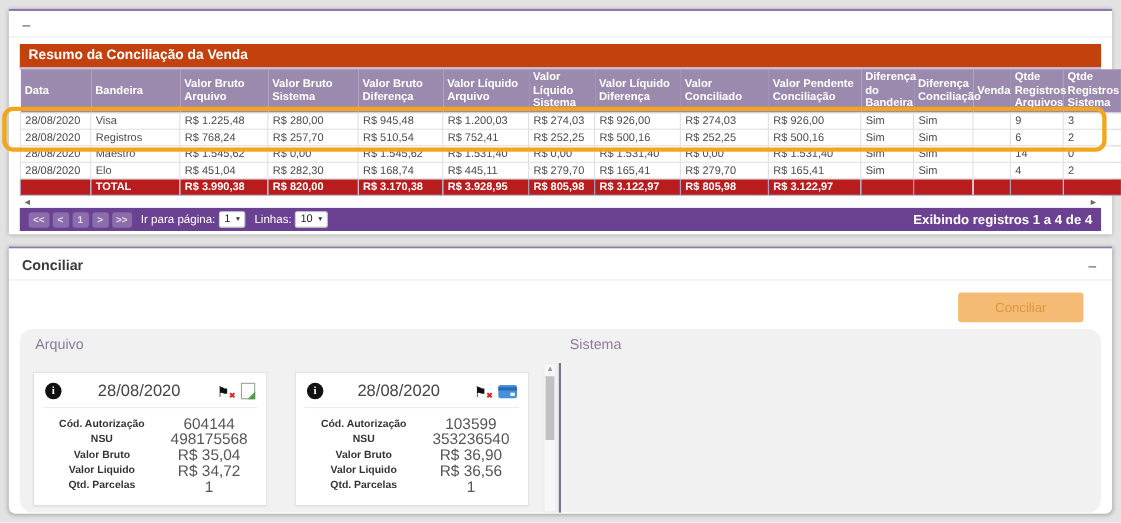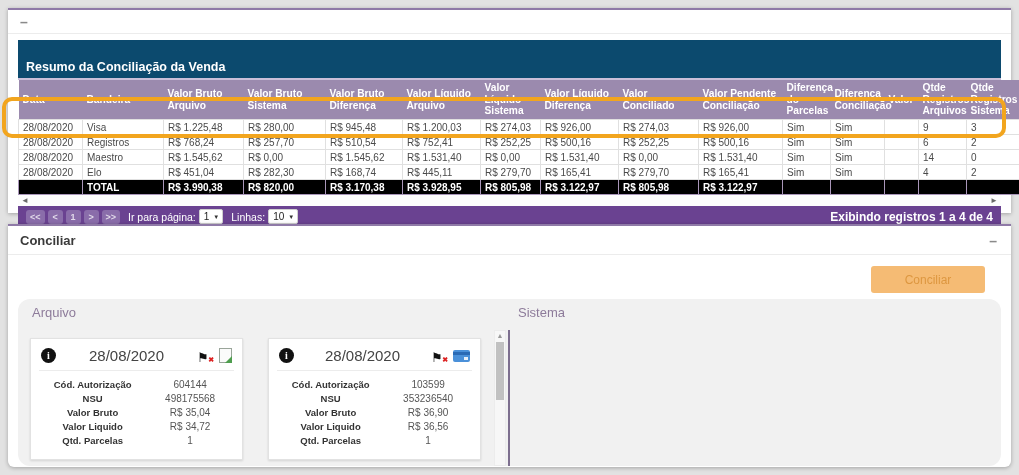--- a/index.html
+++ b/index.html
@@ -21,34 +21,34 @@
   .panel-head {
     display: flex; justify-content: space-between; align-items: center;
     padding: 7px 14px 6px 12px; border-bottom: 1px solid #ececec;
   }
   .panel-title { font-size: 13px; font-weight: bold; color: #3a3a3a; }
   .collapse { color: #8a8a8a; font-size: 14px; font-weight: bold; cursor: pointer; line-height: 10px; }
 
   
   .table-wrap { margin: 6px 10px 0 10px; }
   .table-title {
-    background: #0c4a6e; color: #fff; font-weight: bold; font-size: 12.5px;
-    padding: 20px 8px 4px; border-bottom: 2px solid #cabfd9;
+    background: #c2410c; color: #fff; font-weight: bold; font-size: 12.5px;
+    padding: 3px 8px 4px; border-bottom: 2px solid #cabfd9;
   }
   table { width: 100%; border-collapse: collapse; table-layout: fixed; }
   thead th {
     background: #9b8aae; color: #fff; font-weight: 600; font-size: 10.2px;
     text-align: left; vertical-align: middle; padding: 2px 4px; height: 36px; line-height: 1.15;
   }
   tbody td {
     font-size: 10px; color: #4a4a4a; padding: 1px 4px; height: 15px;
     border: 1px solid #e0e0e0; white-space: nowrap; overflow: hidden; background: #fff;
   }
   tr.total-row td {
-    background: #000000; color: #fff; font-weight: bold; border-color: #a996b9;
+    background: #b91c1c; color: #fff; font-weight: bold; border-color: #a996b9;
   }
   .hscroll {
     height: 11px; display: flex; justify-content: space-between; align-items: center;
     padding: 0 3px; color: #6a6a6a; font-size: 8px; background: #fdfdfd;
   }
   .pagination {
     background: #6a4291; height: 21px; display: flex; align-items: center;
     gap: 3px; padding: 0 8px; color: #fff;
   }
   .pg-btn {
@@ -115,21 +115,21 @@
     content: ""; position: absolute; right: -1px; bottom: -1px;
     border-style: solid; border-width: 0 0 7px 7px; border-color: transparent transparent #4f9e4f transparent;
   }
   .cc-icon { position: relative; width: 17px; height: 12px; background: #4a90d9; border-radius: 2px; flex: none; }
   .cc-icon::before { content: ""; position: absolute; top: 2px; left: 0; right: 0; height: 3px; background: #1d5fa0; background: #2a6ab5; }
   .cc-icon::after { content: ""; position: absolute; right: 2px; bottom: 2px; width: 4px; height: 3px; background: #e8f0fa; }
   .card-sep { border-bottom: 1px solid #ececec; margin: 0 8px; }
   .card-fields { padding: 6px 8px 0; }
   .f-row { display: grid; grid-template-columns: 55% 45%; height: 14.2px; align-items: center; }
   .f-label { font-size: 9.5px; font-weight: bold; color: #333; text-align: center; }
-  .f-value { font-size: 10px; color: #555; text-align: center; }
+  .f-value { font-size: 14px; color: #555; text-align: center; }
 </style>
 </head>
 <body>
 
 <div class="page">
 
   <section class="panel panel-resumo">
     <div class="panel-head">
       <span class="collapse">–</span>
     </div>
@@ -159,23 +159,23 @@
               <th>Data</th>
               <th>Bandeira</th>
               <th>Valor Bruto Arquivo</th>
               <th>Valor Bruto Sistema</th>
               <th>Valor Bruto Diferença</th>
               <th>Valor Líquido Arquivo</th>
               <th>Valor Líquido Sistema</th>
               <th>Valor Líquido Diferença</th>
               <th>Valor Conciliado</th>
               <th>Valor Pendente Conciliação</th>
-              <th>Diferença do Parcelas</th>
+              <th>Diferença do Bandeira</th>
               <th>Diferença Conciliação</th>
-              <th>Valor</th>
+              <th>Venda</th>
               <th>Qtde Registros Arquivos</th>
               <th>Qtde Registros Sistema</th>
             </tr>
         </thead>
         <tbody>
             <tr>
               <td>28/08/2020</td>
               <td>Visa</td>
               <td>R$ 1.225,48</td>
               <td>R$ 280,00</td>

